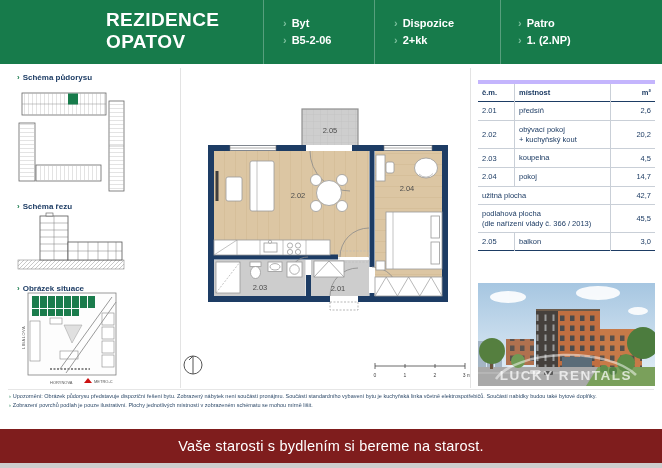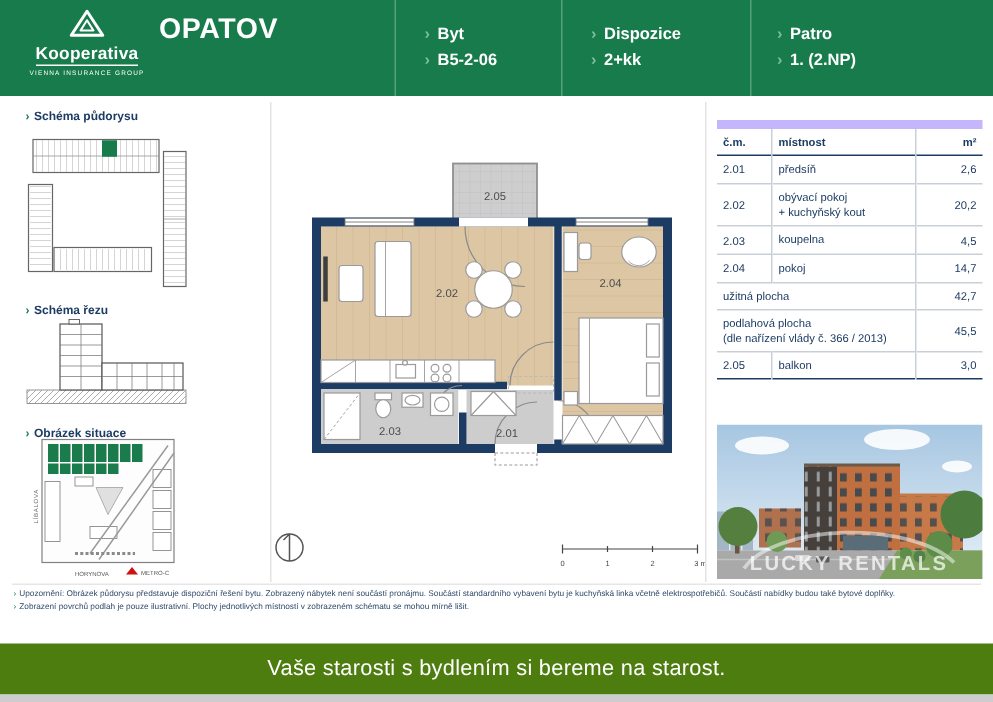--- a/index.html
+++ b/index.html
@@ -25,54 +25,47 @@
 
   
   .fp{position:absolute;left:180px;top:65px;}
   .fp text{font-family:"Liberation Sans",sans-serif;}
   .rl{font-size:7.5px;fill:#4c4c4c;}
 
   
   table.areas{position:absolute;left:478px;top:80px;width:177px;border-collapse:collapse;color:#1d3c64;table-layout:fixed;}
   .areas th,.areas td{font-size:7.5px;padding:4px 4px;vertical-align:middle;text-align:left;}
   .areas th{font-weight:bold;}
-  .areas thead tr{border-top:6px solid #c4b5fd;border-bottom:1.5px solid #1d3c64;}
+  .areas thead tr{border-top:4px solid #c4b5fd;border-bottom:1.5px solid #1d3c64;}
   .areas tbody tr{border-bottom:1px solid #c9cfd7;}
   .areas tr.podlahova{border-top:1.5px solid #1d3c64;}
   .areas tr.balkon{border-bottom:1.5px solid #1d3c64;}
   .areas .c1{width:28px;border-right:1px solid #c9cfd7;}
   .areas .c3{width:36px;border-left:1px solid #c9cfd7;text-align:right;}
   .areas .pre{white-space:pre-line;line-height:1.3;}
 
   
   .photo{position:absolute;left:478px;top:283px;width:177px;height:80px;}
   .photo svg{display:block;}
 
   
   .disc{position:absolute;left:9px;top:392px;width:650px;font-size:5.5px;color:#2e4a69;line-height:1.7;}
   .dline{white-space:nowrap;overflow:hidden;}
   .dchev{color:#177B4B;margin-right:2px;}
-  .ftr{position:absolute;left:0;top:429px;width:662px;height:34px;background:#4d7c0f;color:#fff;display:flex;align-items:center;justify-content:center;font-size:14.5px;letter-spacing:.2px;}
+  .ftr{position:absolute;left:0;top:429px;width:662px;height:34px;background:#7f1d1d;color:#fff;display:flex;align-items:center;justify-content:center;font-size:14.5px;letter-spacing:.2px;}
   .strip{position:absolute;left:0;top:463px;width:662px;height:5px;background:#cdcdcd;}
 </style>
 </head>
 <body>
 
 <div class="page">
 
   <div class="hdr">
-    <div class="logo">
-      <svg width="24" height="19" viewBox="0 0 24 19">
-        <path d="M12 1.5 L22.5 17.5 H1.5 Z" fill="none" stroke="#ffffff" stroke-width="2" stroke-linejoin="round"></path>
-        <path d="M12 7.5 L16.3 14.3 H7.7 Z" fill="none" stroke="#ffffff" stroke-width="1.4" stroke-linejoin="round"></path>
-      </svg>
-      <span class="nm">Kooperativa</span>
-      <div class="grp">VIENNA INSURANCE GROUP</div>
-    </div>
     <div class="title">
+      <div>REZIDENCE</div>
       <div>OPATOV</div>
     </div>
     <div class="hdr-div" style="left:263px"></div>
     <div class="hdr-div" style="left:374px"></div>
     <div class="hdr-div" style="left:500px"></div>
 
     <div class="hsec" style="left:283px">
       <div><span class="chev">›</span><span>Byt</span></div>
       <div><span class="chev">›</span><span>B5-2-06</span></div>
     </div>

